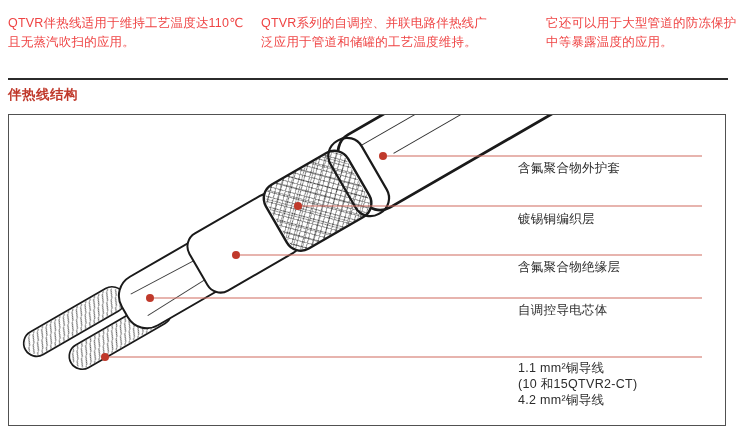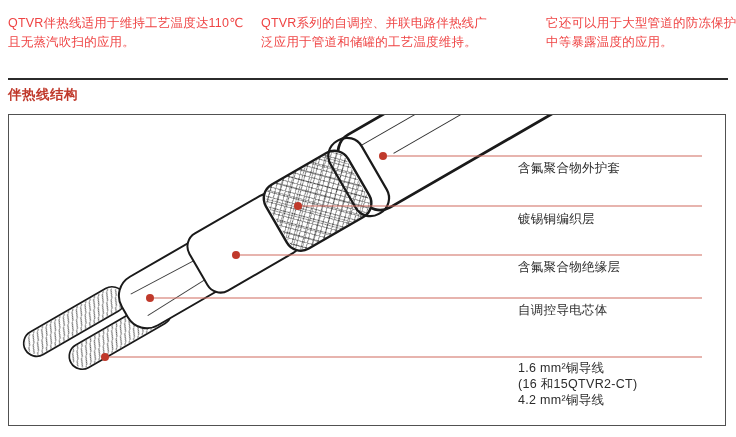--- a/index.html
+++ b/index.html
@@ -111,19 +111,19 @@
     <div class="callout co-2">
       <div>镀锡铜编织层</div>
     </div>
     <div class="callout co-3">
       <div>含氟聚合物绝缘层</div>
     </div>
     <div class="callout co-4">
       <div>自调控导电芯体</div>
     </div>
     <div class="callout co-5">
-      <div>1.6 mm²铜导线</div>
-      <div>(16 和15QTVR2-CT)</div>
+      <div>1.1 mm²铜导线</div>
+      <div>(10 和15QTVR2-CT)</div>
       <div>4.2 mm²铜导线</div>
     </div>
 
   </div>
 </div>
 
 </body></html>

